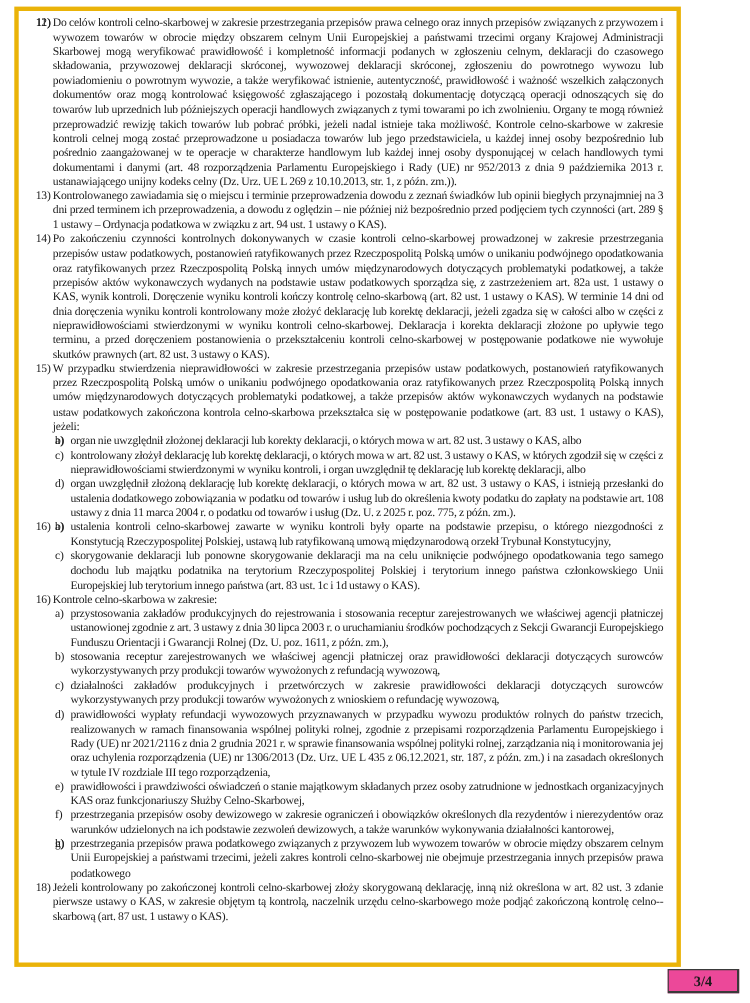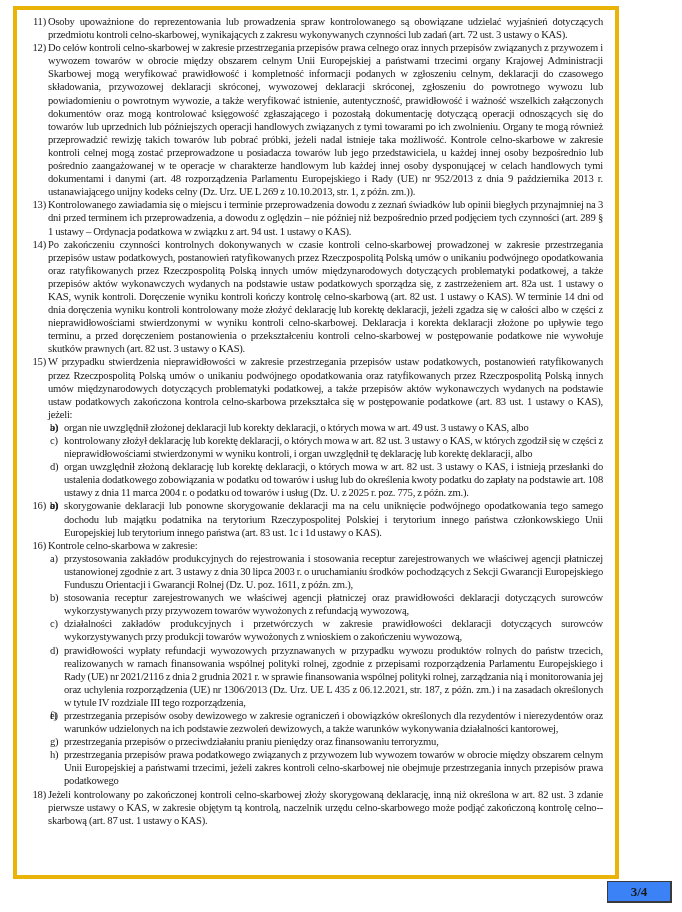--- a/index.html
+++ b/index.html
@@ -10,32 +10,31 @@
   .content { position: absolute; left: 0; top: 5px; right: 0; }
   .item { position: relative; padding-left: 31px; padding-right: 12px;
           font-size: 10.6px; line-height: 13.1px; text-align: justify;
           letter-spacing: -0.22px; word-spacing: -0.3px; }
   .item .num { position: absolute; left: 3px; width: 26px; text-align: right; }
   .sub { position: relative; padding-left: 16px; text-align: justify; }
   .sub .lt { position: absolute; left: 2px; }
   .closing { padding-left: 0; }
   .pagebox { position: absolute; left: 607px; top: 881px; width: 65px; height: 22px;
              border: 1px solid #3a3a3a; border-right-width: 2px; border-bottom-width: 2px;
-             box-sizing: border-box; background: #3b82f6;
+             box-sizing: border-box; background: #ec4899;
              font-weight: bold; font-size: 13px; text-align: center; line-height: 19px; }
 </style>
 </head>
 <body>
 
 <div class="frame">
   <div class="content">
 
     <div class="item">
       <span class="num">11)</span>
-      <span>Osoby upoważnione do reprezentowania lub prowadzenia spraw kontrolowanego są obowiązane udzielać wyjaśnień dotyczących przedmiotu kontroli celno-skarbowej, wynikających z zakresu wykonywanych czynności lub zadań (art. 72 ust. 3 ustawy o KAS).</span>
     </div>
 
     <div class="item">
       <span class="num">12)</span>
       <span>Do celów kontroli celno-skarbowej w zakresie przestrzegania przepisów prawa celnego oraz innych przepisów związanych z przywozem i wywozem towarów w obrocie między obszarem celnym Unii Europejskiej a państwami trzecimi organy Krajowej Administracji Skarbowej mogą weryfikować prawidłowość i kompletność informacji podanych w zgłoszeniu celnym, deklaracji do czasowego składowania, przywozowej deklaracji skróconej, wywozowej deklaracji skróconej, zgłoszeniu do powrotnego wywozu lub powiadomieniu o powrotnym wywozie, a także weryfikować istnienie, autentyczność, prawidłowość i ważność wszelkich załączonych dokumentów oraz mogą kontrolować księgowość zgłaszającego i pozostałą dokumentację dotyczącą operacji odnoszących się do towarów lub uprzednich lub późniejszych operacji handlowych związanych z tymi towarami po ich zwolnieniu. Organy te mogą również przeprowadzić rewizję takich towarów lub pobrać próbki, jeżeli nadal istnieje taka możliwość. Kontrole celno-skarbowe w zakresie kontroli celnej mogą zostać przeprowadzone u posiadacza towarów lub jego przedstawiciela, u każdej innej osoby bezpośrednio lub pośrednio zaangażowanej w te operacje w charakterze handlowym lub każdej innej osoby dysponującej w celach handlowych tymi dokumentami i danymi (art. 48 rozporządzenia Parlamentu Europejskiego i Rady (UE) nr 952/2013 z dnia 9 października 2013 r. ustanawiającego unijny kodeks celny (Dz. Urz. UE L 269 z 10.10.2013, str. 1, z późn. zm.)).</span>
     </div>
 
     <div class="item">
       <span class="num">13)</span>
       <span>Kontrolowanego zawiadamia się o miejscu i terminie przeprowadzenia dowodu z zeznań świadków lub opinii biegłych przynajmniej na 3 dni przed terminem ich przeprowadzenia, a dowodu z oględzin – nie później niż bezpośrednio przed podjęciem tych czynności (art. 289 § 1 ustawy – Ordynacja podatkowa w związku z art. 94 ust. 1 ustawy o KAS).</span>
@@ -47,75 +46,76 @@
     </div>
 
     <div class="item">
       <span class="num">15)</span>
       <div>W przypadku stwierdzenia nieprawidłowości w zakresie przestrzegania przepisów ustaw podatkowych, postanowień ratyfikowanych przez Rzeczpospolitą Polską umów o unikaniu podwójnego opodatkowania oraz ratyfikowanych przez Rzeczpospolitą Polską innych umów międzynarodowych dotyczących problematyki podatkowej, a także przepisów aktów wykonawczych wydanych na podstawie ustaw podatkowych zakończona kontrola celno-skarbowa przekształca się w postępowanie podatkowe (art. 83 ust. 1 ustawy o KAS), jeżeli:</div>
       <div class="sub">
         <span class="lt">a)</span>
       </div>
       <div class="sub">
         <span class="lt">b)</span>
-        <span>organ nie uwzględnił złożonej deklaracji lub korekty deklaracji, o których mowa w art. 49 ust. 3 ustawy o KAS, albo</span>
+        <span>organ nie uwzględnił złożonej deklaracji lub korekty deklaracji, o których mowa w art. 82 ust. 3 ustawy o KAS, albo</span>
       </div>
       <div class="sub">
         <span class="lt">c)</span>
         <span>kontrolowany złożył deklarację lub korektę deklaracji, o których mowa w art. 82 ust. 3 ustawy o KAS, w których zgodził się w części z nieprawidłowościami stwierdzonymi w wyniku kontroli, i organ uwzględnił tę deklarację lub korektę deklaracji, albo</span>
       </div>
       <div class="sub">
         <span class="lt">d)</span>
         <span>organ uwzględnił złożoną deklarację lub korektę deklaracji, o których mowa w art. 82 ust. 3 ustawy o KAS, i istnieją przesłanki do ustalenia dodatkowego zobowiązania w podatku od towarów i usług lub do określenia kwoty podatku do zapłaty na podstawie art. 108 ustawy z dnia 11 marca 2004 r. o podatku od towarów i usług (Dz. U. z 2025 r. poz. 775, z późn. zm.).</span>
       </div>
     </div>
 
     <div class="item">
       <span class="num">16)</span>
       <div class="sub">
         <span class="lt">a)</span>
       </div>
       <div class="sub">
         <span class="lt">b)</span>
+        <span>ustalenia kontroli celno-skarbowej zawarte w wyniku kontroli były oparte na podstawie przepisu, o którego niezgodności z Konstytucją Rzeczypospolitej Polskiej, ustawą lub ratyfikowaną umową międzynarodową orzekł Trybunał Konstytucyjny,</span>
       </div>
       <div class="sub">
         <span class="lt">c)</span>
         <span>skorygowanie deklaracji lub ponowne skorygowanie deklaracji ma na celu uniknięcie podwójnego opodatkowania tego samego dochodu lub majątku podatnika na terytorium Rzeczypospolitej Polskiej i terytorium innego państwa członkowskiego Unii Europejskiej lub terytorium innego państwa (art. 83 ust. 1c i 1d ustawy o KAS).</span>
       </div>
     </div>
 
     <div class="item">
       <span class="num">16)</span>
       <div>Kontrole celno-skarbowa w zakresie:</div>
       <div class="sub">
         <span class="lt">a)</span>
         <span>przystosowania zakładów produkcyjnych do rejestrowania i stosowania receptur zarejestrowanych we właściwej agencji płatniczej ustanowionej zgodnie z art. 3 ustawy z dnia 30 lipca 2003 r. o uruchamianiu środków pochodzących z Sekcji Gwarancji Europejskiego Funduszu Orientacji i Gwarancji Rolnej (Dz. U. poz. 1611, z późn. zm.),</span>
       </div>
       <div class="sub">
         <span class="lt">b)</span>
-        <span>stosowania receptur zarejestrowanych we właściwej agencji płatniczej oraz prawidłowości deklaracji dotyczących surowców wykorzystywanych przy przywozem towarów wywożonych z refundacją wywozową,</span>
+        <span>stosowania receptur zarejestrowanych we właściwej agencji płatniczej oraz prawidłowości deklaracji dotyczących surowców wykorzystywanych przy produkcji towarów wywożonych z refundacją wywozową,</span>
       </div>
       <div class="sub">
         <span class="lt">c)</span>
-        <span>działalności zakładów produkcyjnych i przetwórczych w zakresie prawidłowości deklaracji dotyczących surowców wykorzystywanych przy produkcji towarów wywożonych z wnioskiem o zakończeniu wywozową,</span>
+        <span>działalności zakładów produkcyjnych i przetwórczych w zakresie prawidłowości deklaracji dotyczących surowców wykorzystywanych przy produkcji towarów wywożonych z wnioskiem o refundację wywozową,</span>
       </div>
       <div class="sub">
         <span class="lt">d)</span>
         <span>prawidłowości wypłaty refundacji wywozowych przyznawanych w przypadku wywozu produktów rolnych do państw trzecich, realizowanych w ramach finansowania wspólnej polityki rolnej, zgodnie z przepisami rozporządzenia Parlamentu Europejskiego i Rady (UE) nr 2021/2116 z dnia 2 grudnia 2021 r. w sprawie finansowania wspólnej polityki rolnej, zarządzania nią i monitorowania jej oraz uchylenia rozporządzenia (UE) nr 1306/2013 (Dz. Urz. UE L 435 z 06.12.2021, str. 187, z późn. zm.) i na zasadach określonych w tytule IV rozdziale III tego rozporządzenia,</span>
       </div>
       <div class="sub">
         <span class="lt">e)</span>
+        <span>prawidłowości i prawdziwości oświadczeń o stanie majątkowym składanych przez osoby zatrudnione w jednostkach organizacyjnych KAS oraz funkcjonariuszy Służby Celno-Skarbowej,</span>
       </div>
       <div class="sub">
         <span class="lt">f)</span>
         <span>przestrzegania przepisów osoby dewizowego w zakresie ograniczeń i obowiązków określonych dla rezydentów i nierezydentów oraz warunków udzielonych na ich podstawie zezwoleń dewizowych, a także warunków wykonywania działalności kantorowej,</span>
       </div>
       <div class="sub">
         <span class="lt">g)</span>
-        <span>przestrzegania przepisów o przeciwdziałaniu praniu pieniędzy oraz finansowaniu terroryzmu,</span>
       </div>
       <div class="sub">
         <span class="lt">h)</span>
         <span>przestrzegania przepisów prawa podatkowego związanych z przywozem lub wywozem towarów w obrocie między obszarem celnym Unii Europejskiej a państwami trzecimi, jeżeli zakres kontroli celno-skarbowej nie obejmuje przestrzegania innych przepisów prawa podatkowego</span>
       </div>
     </div>
 
     <div class="item">
       <span class="num">18)</span>
       <span>Jeżeli kontrolowany po zakończonej kontroli celno-skarbowej złoży skorygowaną deklarację, inną niż określona w art. 82 ust. 3 zdanie pierwsze ustawy o KAS, w zakresie objętym tą kontrolą, naczelnik urzędu celno-skarbowego może podjąć zakończoną kontrolę celno--skarbową (art. 87 ust. 1 ustawy o KAS).</span>

